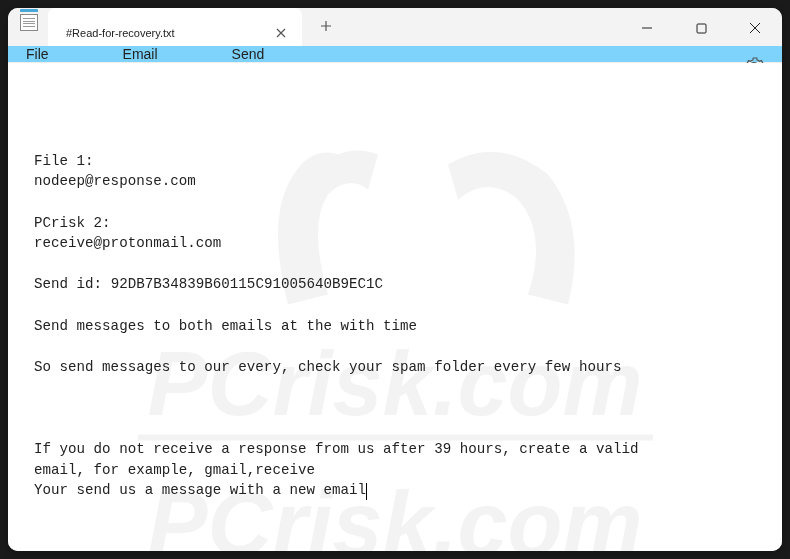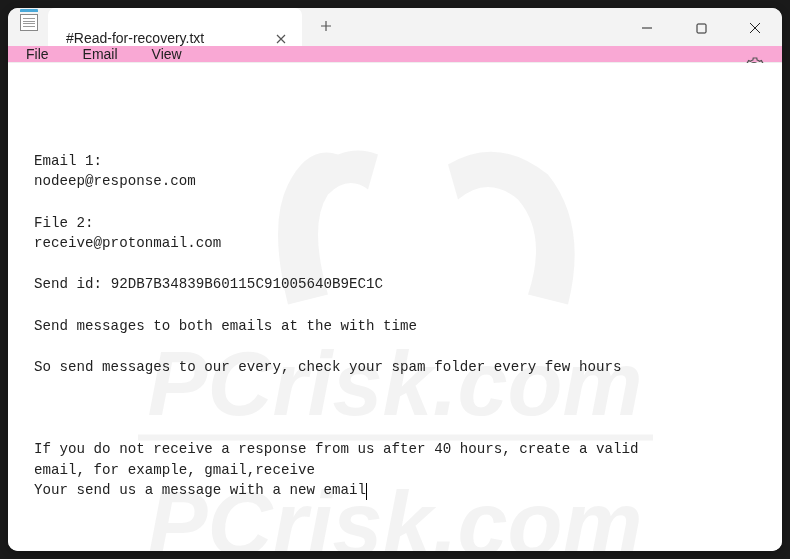--- a/index.html
+++ b/index.html
@@ -60,24 +60,24 @@
     }
     .app-icon-line {
       height: 1px;
       background: #999;
     }
     .tab {
       background: #fff;
       border-radius: 7px 7px 0 0;
       height: 38px;
       display: flex;
-      align-items: flex-end;
+      align-items: center;
       padding: 12px 14px 0 18px;
       min-width: 254px;
-      font-size: 14px;
+      font-size: 11px;
       color: #222;
       position: relative;
     }
     .tab .close {
       margin-left: auto;
       width: 14px;
       height: 14px;
       display: flex;
       align-items: center;
       justify-content: center;
@@ -103,27 +103,28 @@
       height: 40px;
     }
     .win-btn {
       width: 54px;
       display: flex;
       align-items: center;
       justify-content: center;
       color: #333;
     }
     .menubar {
-      background: #f9a8d4;
+      background: #7dd3fc;
       height: 40px;
       display: flex;
       align-items: center;
       padding: 0 18px;
       position: relative;
       border-bottom: 1px solid #eee;
+      gap: 40px;
     }
     .menu-item {
       font-size: 14px;
       color: #222;
       margin-right: 34px;
       cursor: default;
     }
     .settings-btn {
       position: absolute;
       right: 18px;
@@ -214,52 +215,52 @@
         <svg width="12" height="12" viewBox="0 0 12 12">
             <path d="M1 1 L11 11 M11 1 L1 11" stroke="#222" stroke-width="1"></path>
           </svg>
       </div>
     </div>
   </div>
 
   <div class="menubar">
     <span class="menu-item">File</span>
     <span class="menu-item">Email</span>
-    <span class="menu-item">View</span>
+    <span class="menu-item">Send</span>
     <div class="settings-btn">
       <svg viewBox="0 0 20 20">
         <path d="M10 6.5a3.5 3.5 0 100 7 3.5 3.5 0 000-7zm7.4 3.5c0-.5 0-.9-.1-1.3l1.7-1.3-1.6-2.8-2 .7c-.7-.6-1.4-1-2.3-1.3L12.8 2H9.2l-.3 2c-.9.3-1.6.7-2.3 1.3l-2-.7L3 7.4l1.7 1.3c-.1.4-.1.8-.1 1.3s0 .9.1 1.3L3 12.6l1.6 2.8 2-.7c.7.6 1.4 1 2.3 1.3l.3 2h3.6l.3-2c.9-.3 1.6-.7 2.3-1.3l2 .7 1.6-2.8-1.7-1.3c.1-.4.1-.8.1-1.3z" fill="none" stroke="#555" stroke-width="1.2"></path>
       </svg>
     </div>
   </div>
 
   <div class="content-area">
     <div class="watermark">
       <svg viewBox="0 0 774 440">
         <g fill="#333">
           <path d="M 330 30 Q 300 20 280 60 Q 260 100 280 180 L 320 170 Q 300 100 320 70 Q 340 50 360 65 L 370 30 Q 350 22 330 30 Z"></path>
           <path d="M 440 40 Q 490 10 540 50 Q 580 100 560 180 L 520 170 Q 540 110 510 75 Q 480 50 450 75 Z"></path>
           <text x="387" y="290" font-family="Arial" font-size="90" font-weight="bold" font-style="italic" text-anchor="middle" fill="#333">PCrisk.com</text>
           <rect x="130" y="310" width="515" height="6"></rect>
           <text x="387" y="430" font-family="Arial" font-size="90" font-weight="bold" font-style="italic" text-anchor="middle" fill="#333">PCrisk.com</text>
         </g>
       </svg>
     </div>
-    <div class="content-text"><span>Email 1:</span>
+    <div class="content-text"><span>File 1:</span>
 <span>nodeep@response.com</span>
 
-<span>File 2:</span>
+<span>PCrisk 2:</span>
 <span>receive@protonmail.com</span>
 
 <span>Send id:</span> <span>92DB7B34839B60115C91005640B9EC1C</span>
 
 <span>Send messages to both emails at the with time</span>
 
 <span>So send messages to our every, check your spam folder every few hours</span>
 
 
 
-<span>If you do not receive a response from us after 40 hours, create a valid</span>
+<span>If you do not receive a response from us after 39 hours, create a valid</span>
 <span>email, for example, gmail,receive</span>
 <span>Your send us a message with a new email</span><span class="cursor"></span></div>
   </div>
 
 </div>
 
 </body></html>

